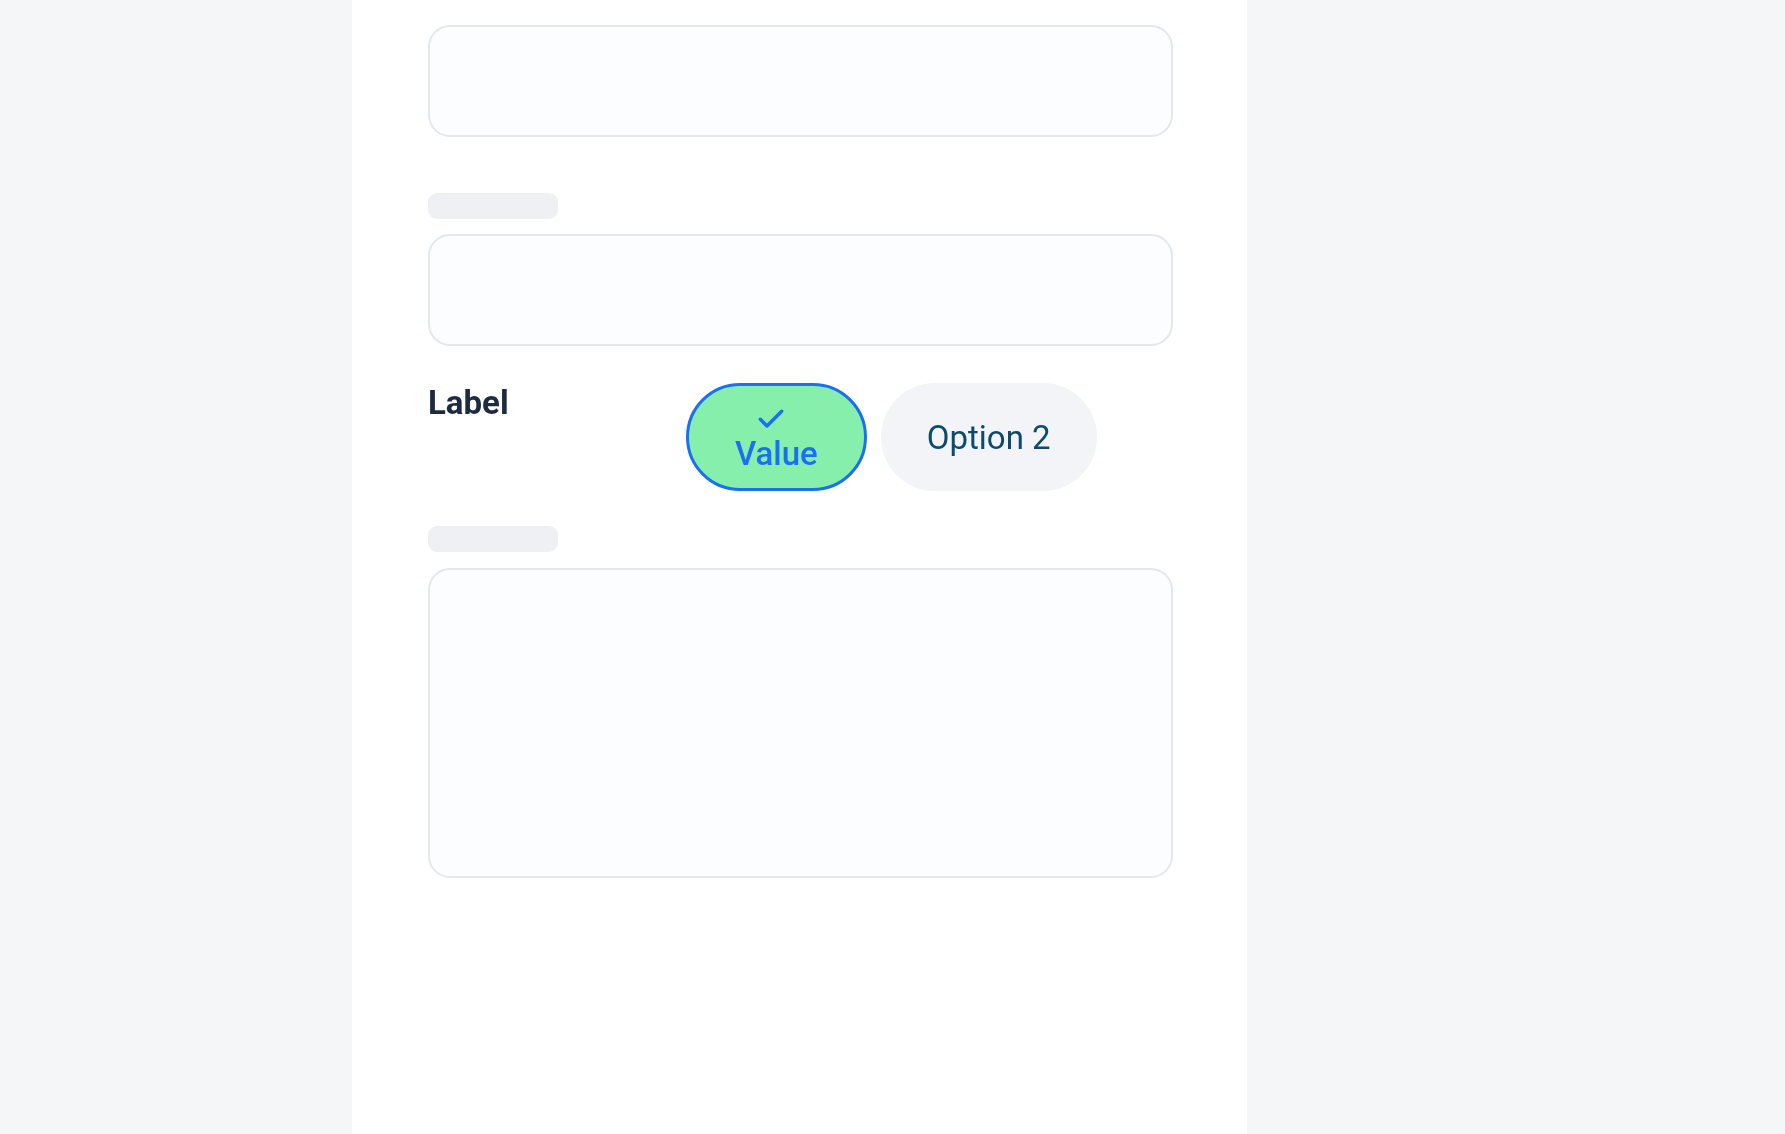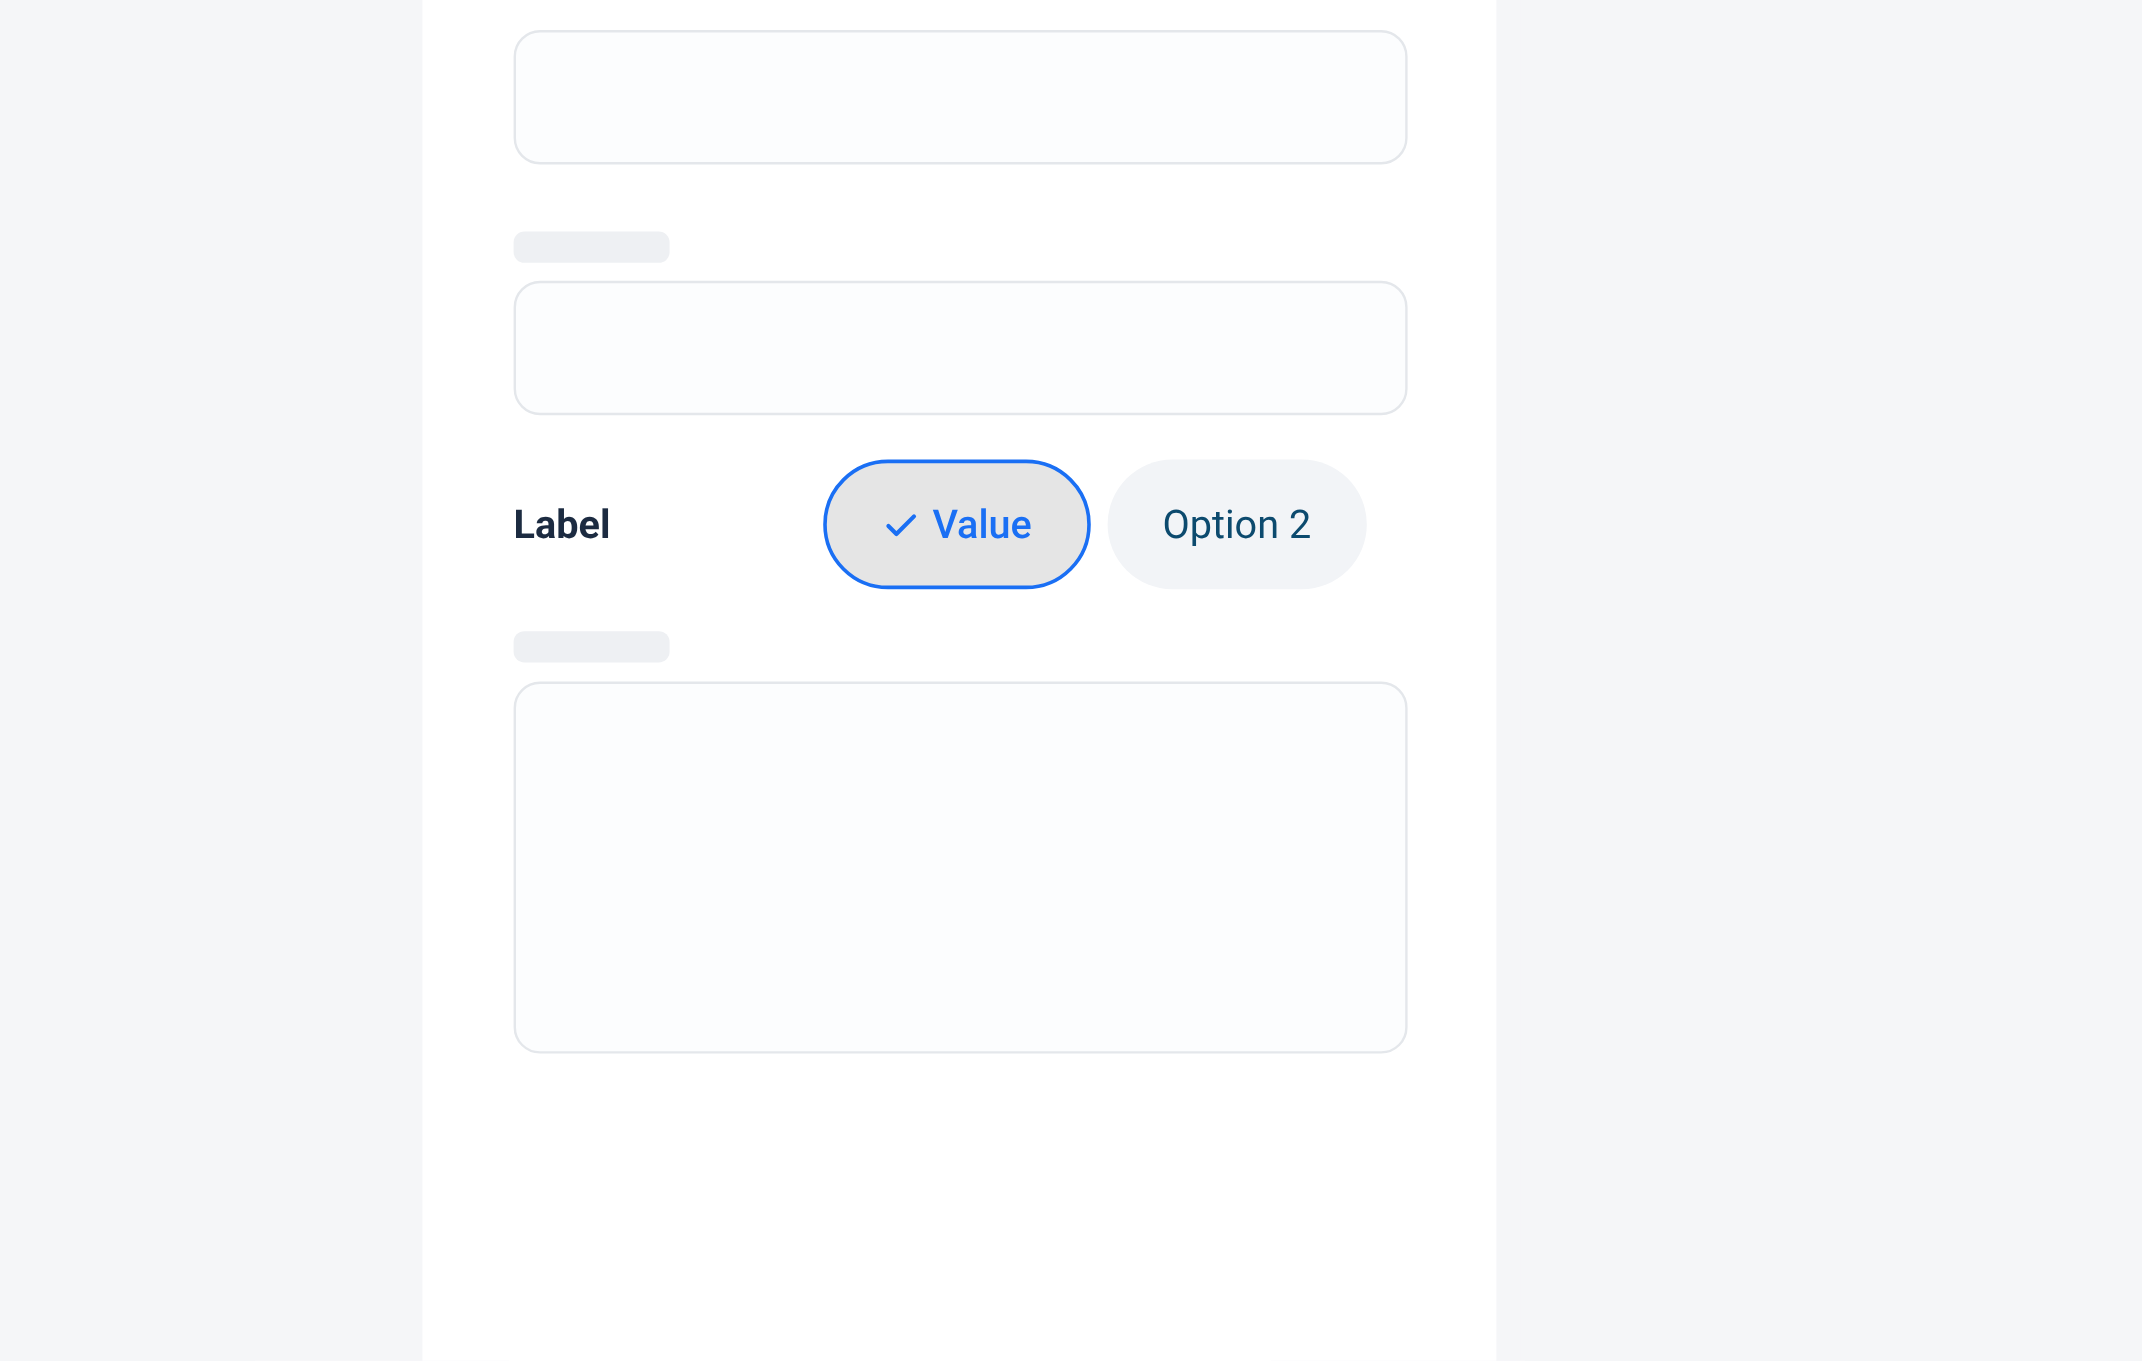--- a/index.html
+++ b/index.html
@@ -71,21 +71,20 @@
       height: 112px;
     }
 
     .label-row {
       position: absolute;
       left: 76px;
       top: 483px;
       width: 745px;
       height: 108px;
       display: flex;
-      align-items: center;
     }
 
     .label-text {
       font-size: 33px;
       font-weight: 700;
       color: #1c2b41;
       width: 258px;
     }
 
     .pill {
@@ -95,23 +94,24 @@
       height: 108px;
       border-radius: 54px;
       font-size: 33px;
       padding: 0 46px;
       cursor: pointer;
       user-select: none;
     }
 
     .pill.selected {
       border: 3px solid #1a6ff4;
-      background: #e5e5e5;
+      background: #86efac;
       color: #1a6ff4;
       font-weight: 500;
+      flex-direction: column;
     }
 
     .pill.selected .check-icon {
       margin-right: 10px;
       display: inline-flex;
     }
 
     .pill.unselected {
       background: #f2f4f7;
       color: #0c4a6e;

